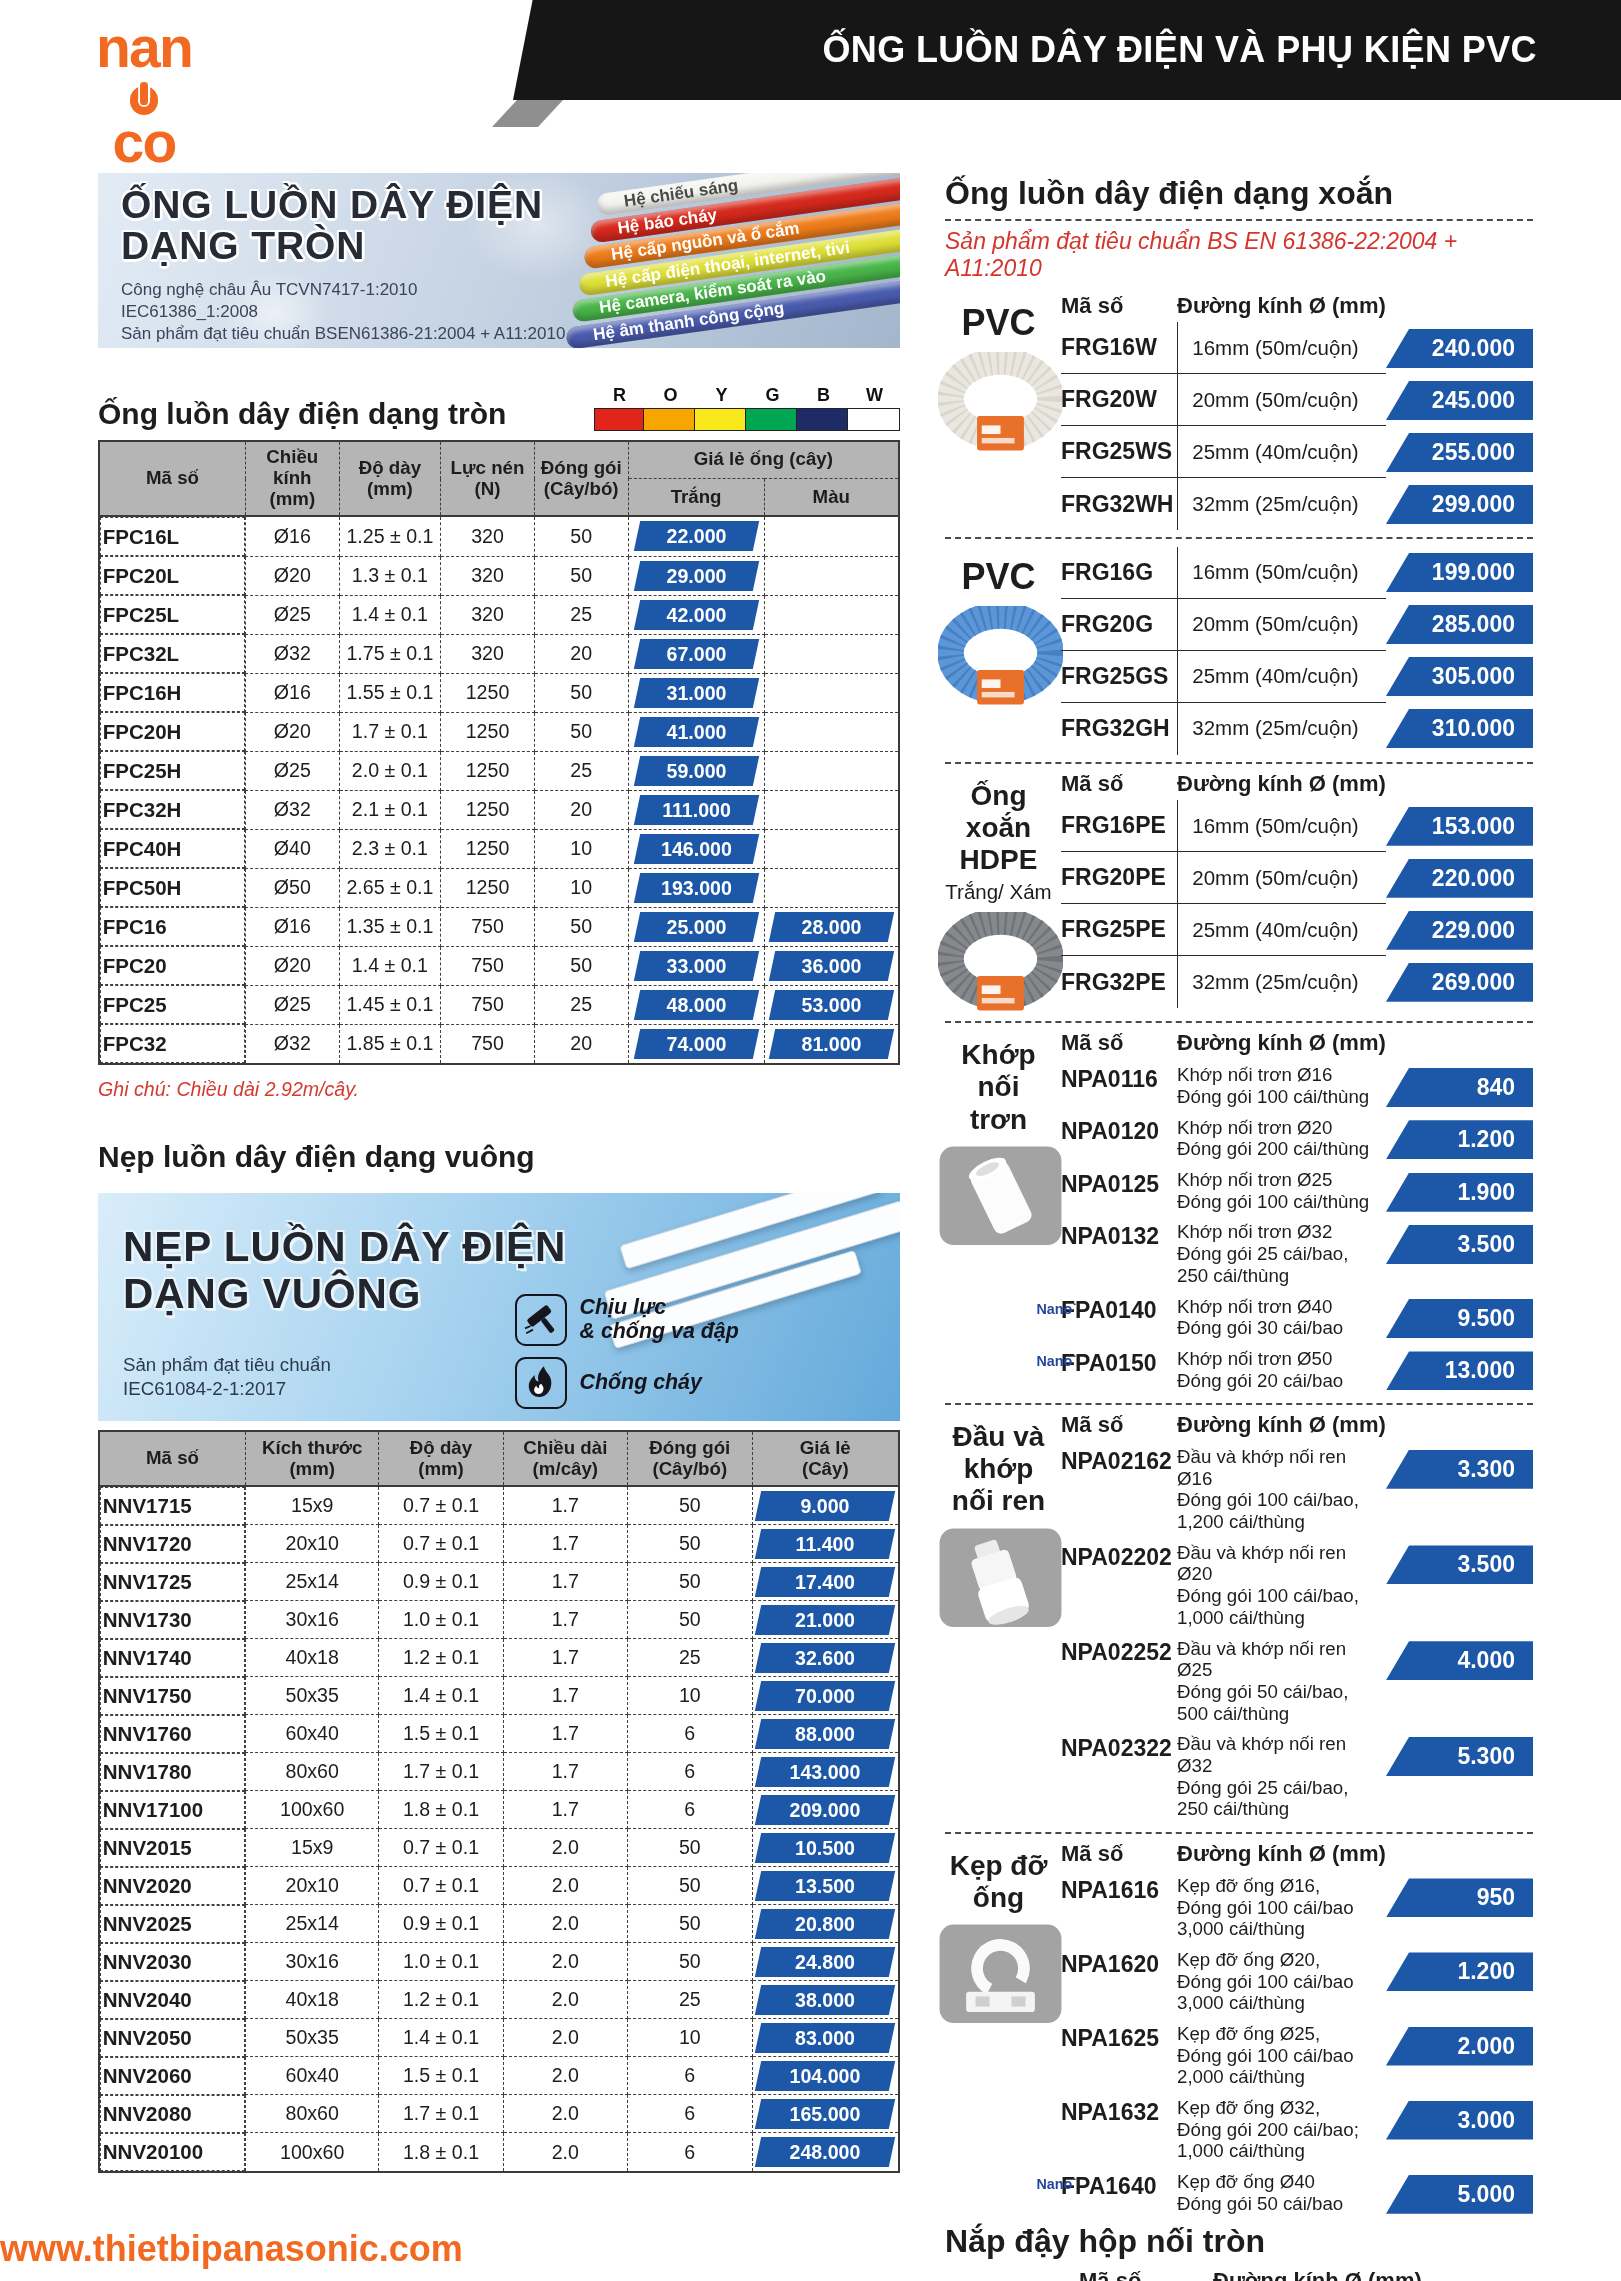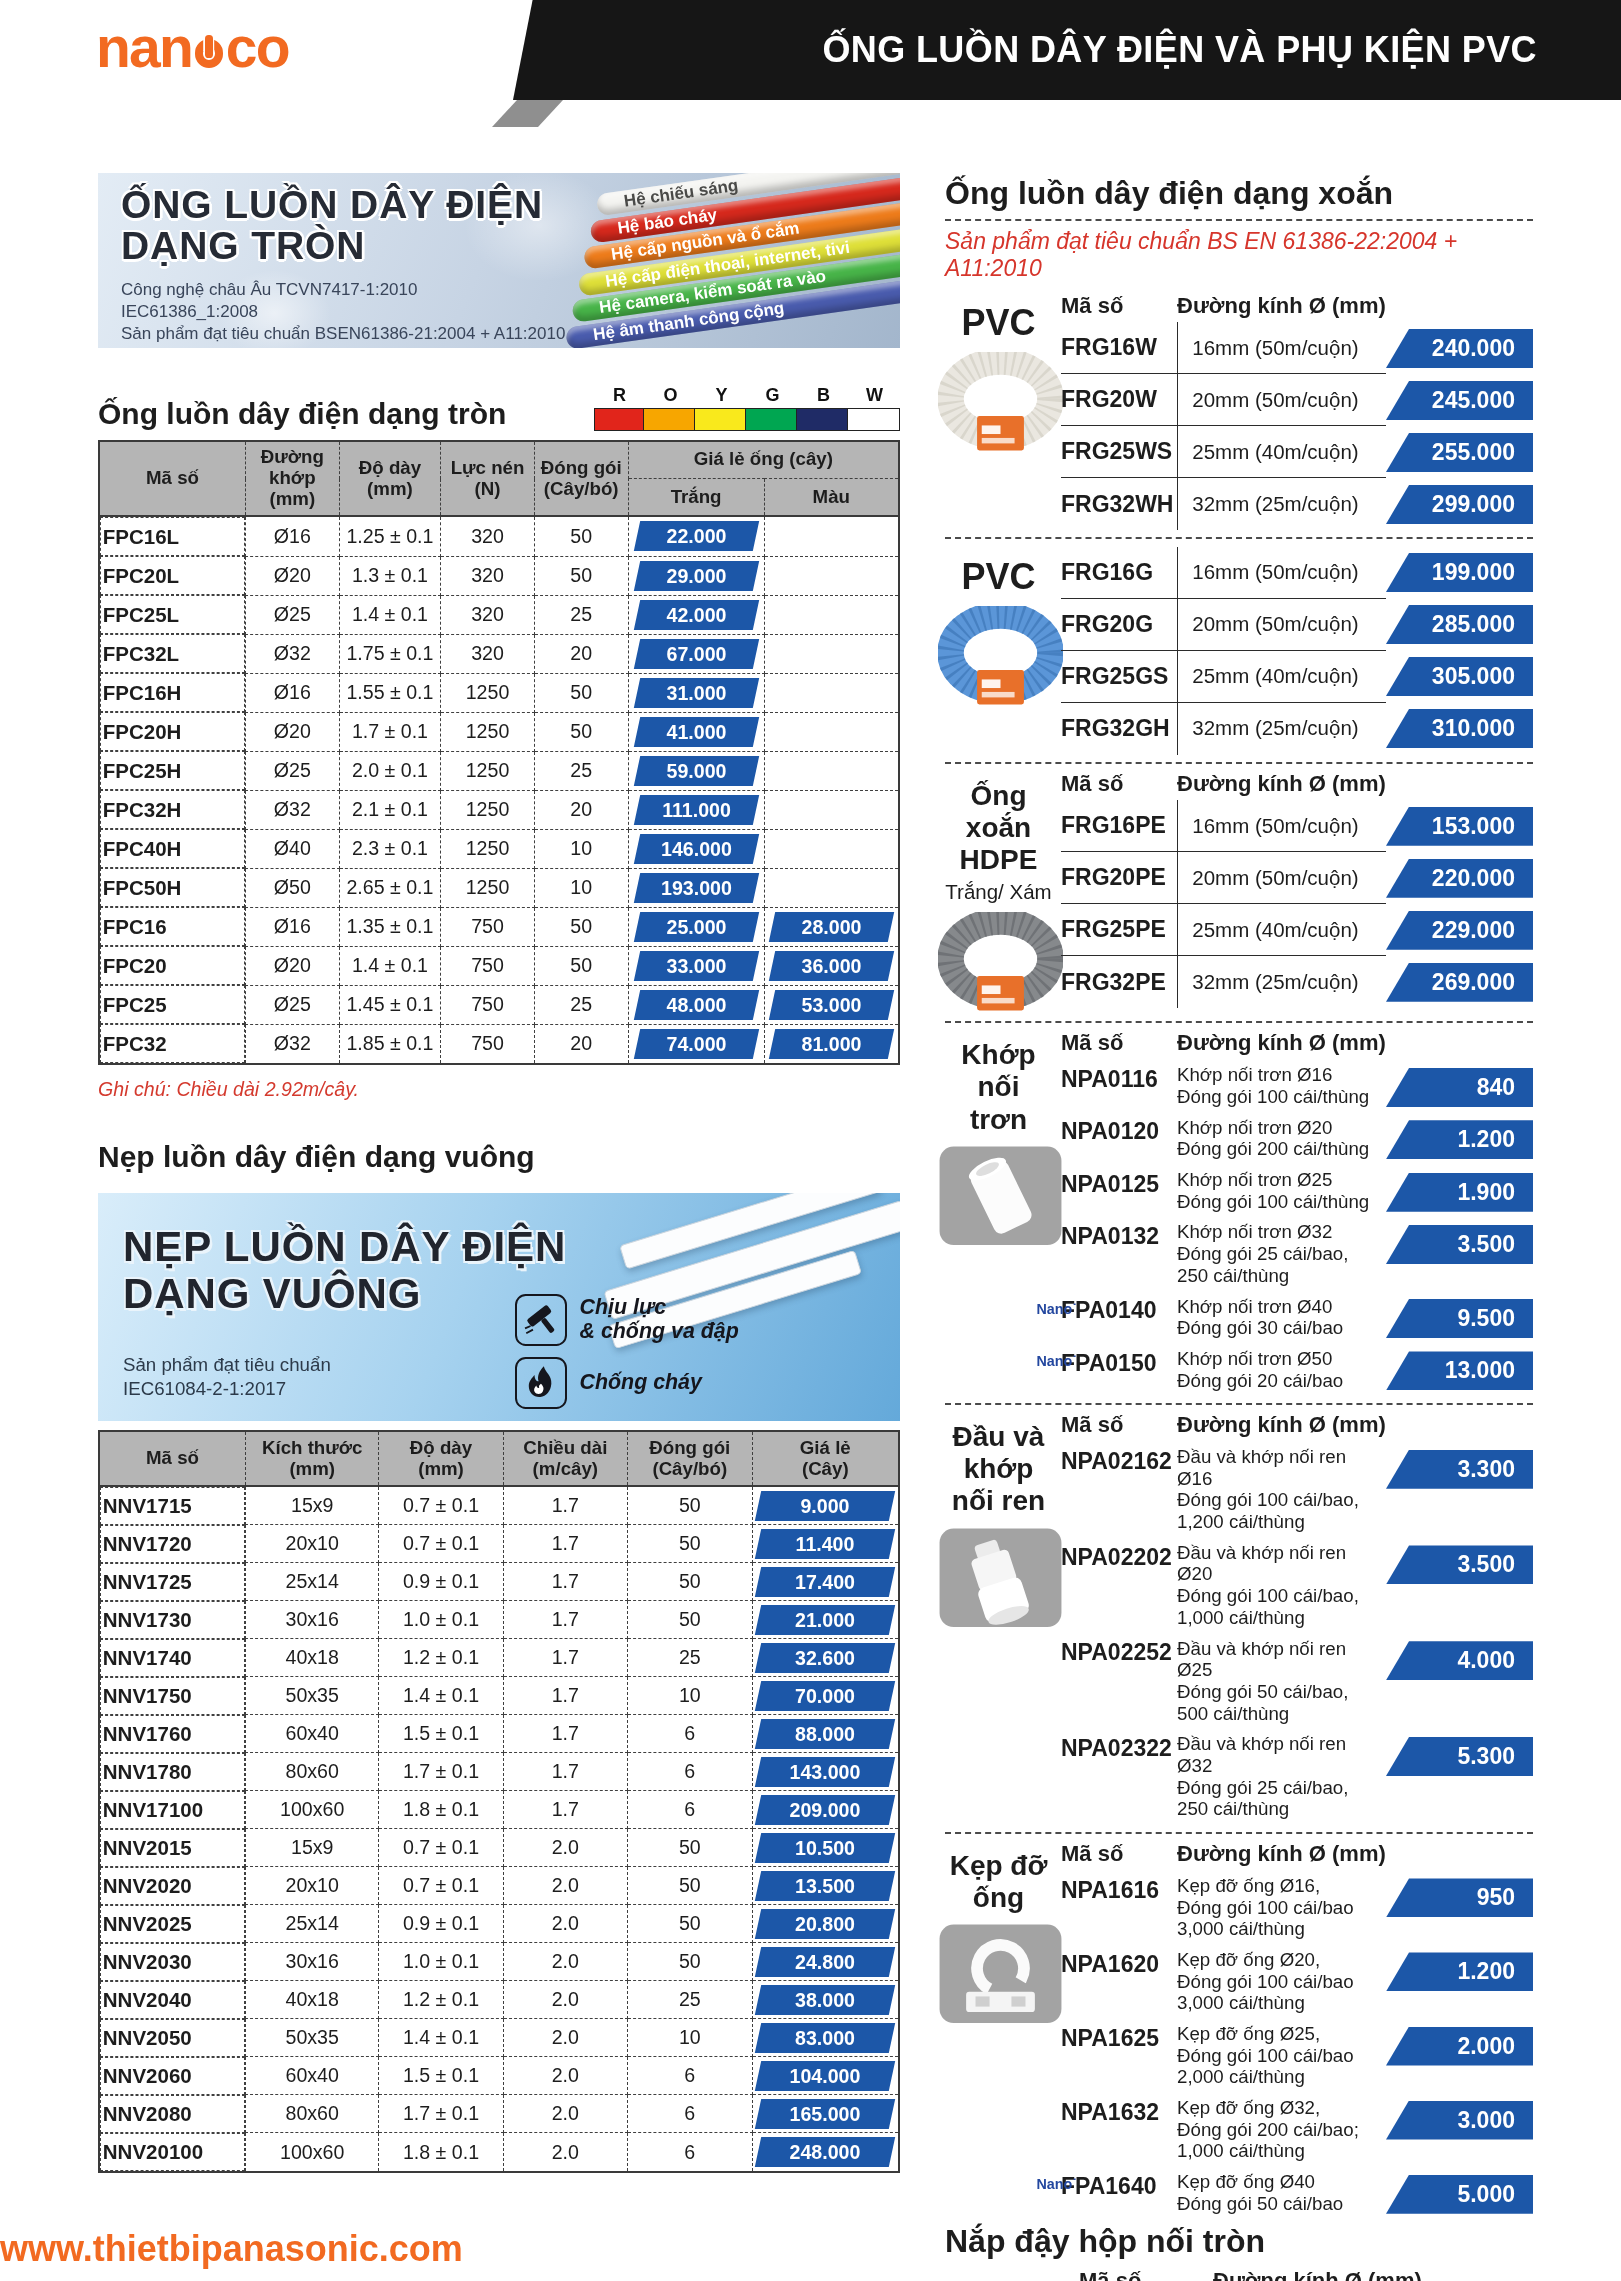--- a/index.html
+++ b/index.html
@@ -4,21 +4,21 @@
 <style>
   * { margin:0; padding:0; box-sizing:border-box; }
   html,body { background:#ffffff; }
   body {
     width:1622px; height:2281px; position:relative; overflow:hidden;
     font-family:"Liberation Sans","DejaVu Sans",sans-serif; color:#1d1d1d;
   }
   
   .hdr { position:relative; height:102px; }
   .brand { position:absolute; left:96px; top:14.3px; font-size:57px; font-weight:bold;
-           color:#f26a21; letter-spacing:-1.8px; display:flex; align-items:center; }
+           color:#f26a21; letter-spacing:-1.8px; display:flex; align-items:center;flex-direction:column; }
   .pwr { display:inline-block; width:28.5px; height:28.5px; border:8px solid #f26a21;
          border-radius:50%; position:relative; margin:0 2.7px; top:6.2px; }
   .pwr::before { content:""; position:absolute; left:50%; top:-9.8px; transform:translateX(-50%);
          width:11.6px; height:13.4px; background:#fff; }
   .pwr::after { content:""; position:absolute; left:50%; top:-12.5px; transform:translateX(-50%);
          width:8px; height:23px; background:#f26a21; border-radius:3.6px; }
   .blackbar { position:absolute; top:0; right:0; width:1109px; height:100px; background:#161616;
          clip-path:polygon(19.6px 0,100% 0,100% 100%,0 100%);
          display:flex; align-items:center; justify-content:flex-end; padding-right:85px; }
   .blackbar .t { color:#fff; font-size:36px; font-weight:bold; letter-spacing:0.4px; }
@@ -189,21 +189,21 @@
             <col style="width: 94px;">
             <col style="width: 102px;">
             <col style="width: 94px;">
             <col style="width: 94px;">
             <col style="width: 136px;">
             <col style="width: 135px;">
           </colgroup>
           <thead>
             <tr>
               <th rowspan="2">Mã số</th>
-              <th rowspan="2">Đường khớp
+              <th rowspan="2">Chiều kính
 (mm)</th>
               <th rowspan="2">Độ dày
 (mm)</th>
               <th rowspan="2">Lực nén
 (N)</th>
               <th rowspan="2">Đóng gói
 (Cây/bó)</th>
               <th colspan="2">Giá lẻ ống (cây)</th>
             </tr>
             <tr>

